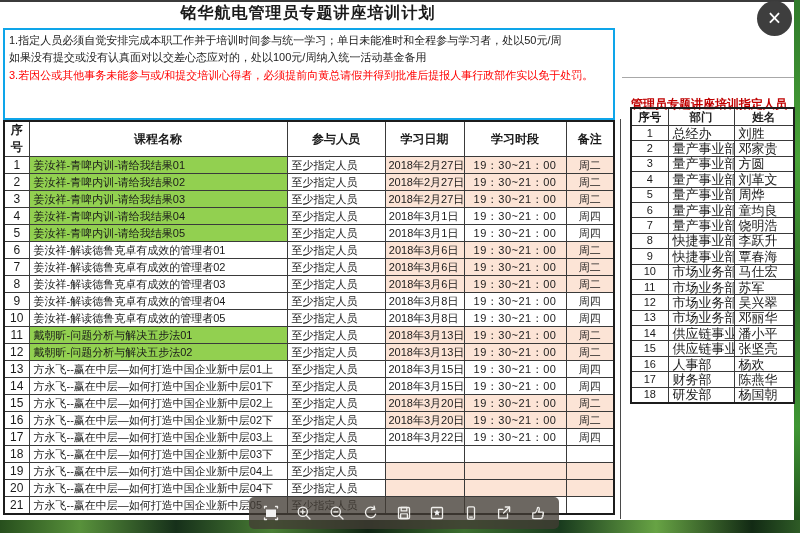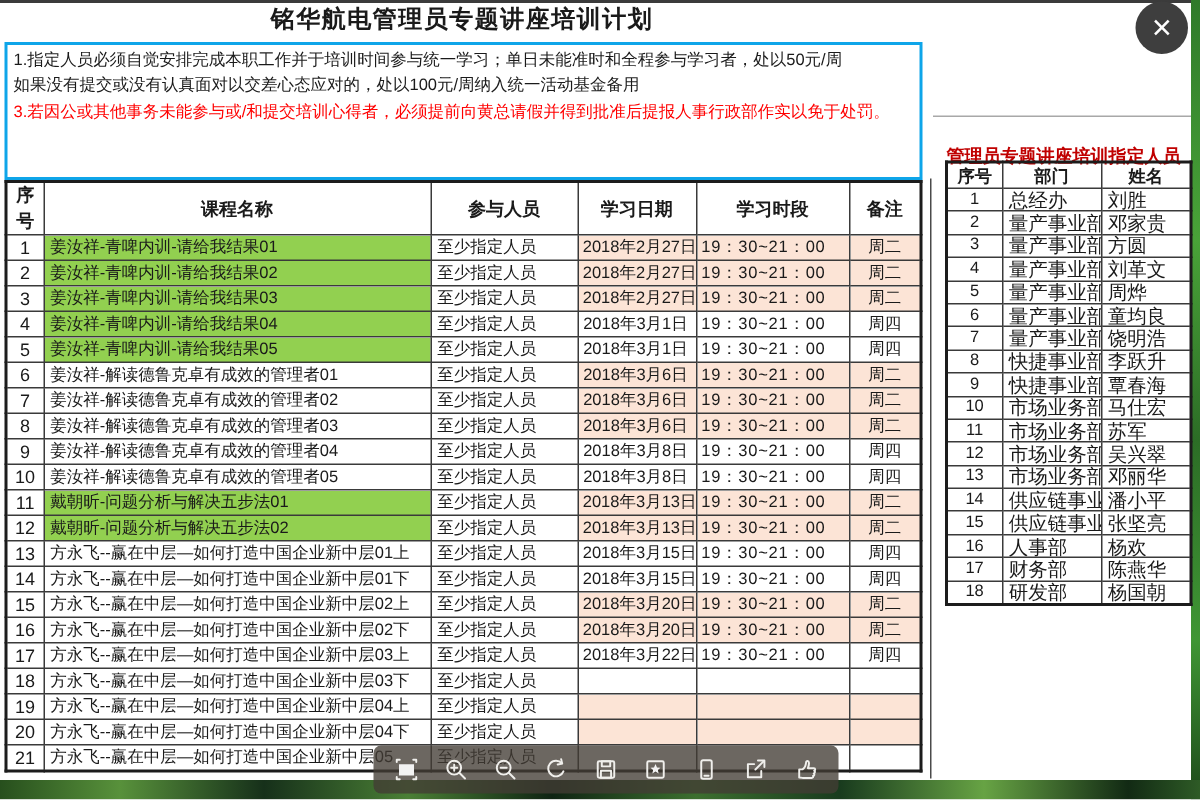--- a/index.html
+++ b/index.html
@@ -21,21 +21,21 @@
   
   table{border-collapse:collapse;table-layout:fixed;padding-left:13px;}
   .main-table{position:absolute;left:3px;top:120px;width:610px;border:2px solid #1c1c1c;}
   .main-table th{height:19px;font-size:12px;font-weight:bold;border:1px solid #3a3a3a;padding:0;}
   .main-table td{height:16px;font-size:11px;border:1px solid #3a3a3a;padding:0 3px;
     overflow:hidden;white-space:nowrap;line-height:1;}
   td.c-no{text-align:center;font-size:12px;}
   td.c-course{text-align:left;padding-left:4px;margin-top:28px;}
   td.c-who{text-align:left;padding-left:4px;}
   td.c-date{text-align:right;padding-right:5px;}
-  td.c-time{text-align:left;letter-spacing:.5px;}
+  td.c-time{text-align:center;letter-spacing:.5px;}
   td.c-note{text-align:center;}
   .bg-green{background:var(--green-cell,#92D050);}
   .bg-peach{background:var(--peach-cell,#FCE4D6);}
   
   .vline{position:absolute;left:620px;top:119px;width:1px;height:400px;background:#4a4a4a;}
   .hline-roster{position:absolute;left:622px;top:77px;width:172px;height:1px;background:#a8a8a8;}
   
   .roster-title{position:absolute;left:624px;top:84px;width:170px;text-align:center;
     font-size:12px;font-weight:bold;color:var(--roster-title-color,#C00000);letter-spacing:0;white-space:nowrap;margin-top:12px;}
   .roster-table{position:absolute;left:630px;top:107px;width:163px;border:2px solid #1c1c1c;}

